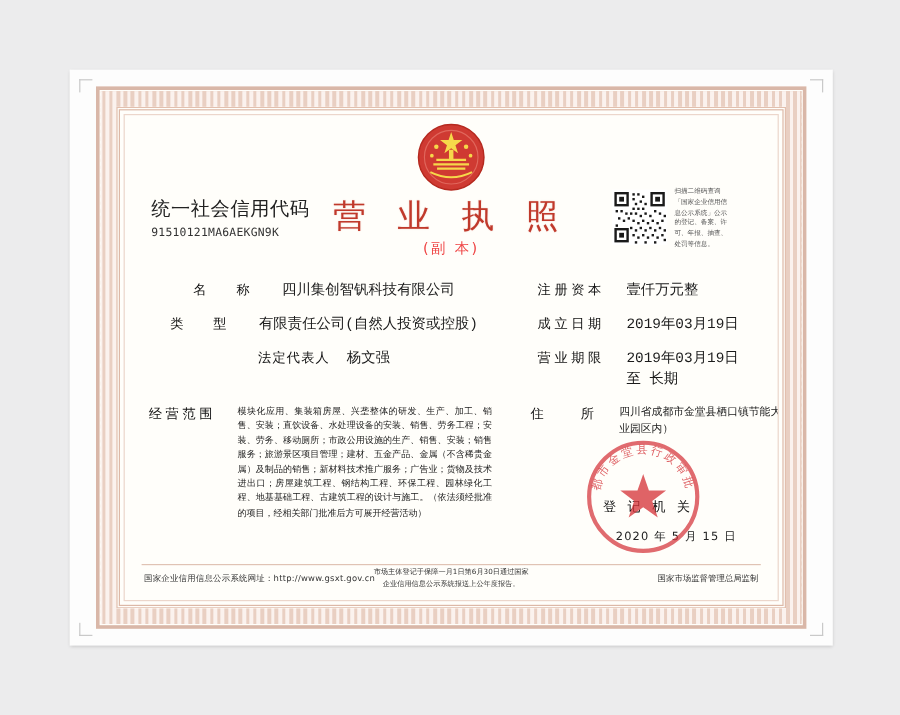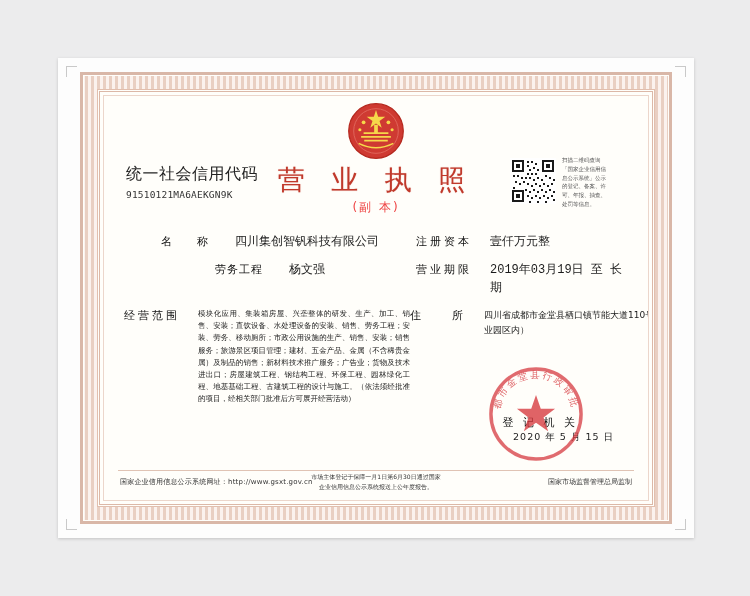--- a/index.html
+++ b/index.html
@@ -170,20 +170,21 @@
     margin-bottom: 11px;
   }
   .col-left {
     width: 292px;
     display: flex;
     justify-content: center;
   }
   .col-right {
     flex: 1;
     display: flex;
+    margin-left: 32px;
   }
   .lab {
     width: 74px;
     flex: none;
     font-size: 11px;
     color: #111;
     letter-spacing: 3px;
     white-space: nowrap;
   }
   .lab.w4 { letter-spacing: 1px; }
@@ -213,21 +214,21 @@
     position: absolute;
     right: 70px;
     bottom: 70px;
     font-size: 11px;
     letter-spacing: 3px;
     color: #111;
   }
   .date-line {
     position: absolute;
     right: 34px;
-    bottom: 56px;
+    bottom: 46px;
     font-size: 9.5px;
     letter-spacing: 1px;
     color: #222;
   }
   .seal {
     position: absolute;
     right: 60px;
     bottom: 34px;
     width: 104px;
     height: 104px;
@@ -394,24 +395,34 @@
           <div class="col-left">
             <div class="lab w4">名　　称</div>
             <div class="val">四川集创智钒科技有限公司</div>
           </div>
           <div class="col-right">
             <div class="lab">注册资本</div>
             <div class="val">壹仟万元整</div>
           </div>
         </div>
 
-
         <div class="row">
           <div class="col-left">
-            <div class="lab w4">劳务工程</div>
+            <div class="lab w4">类　　型</div>
+            <div class="val">有限责任公司(自然人投资或控股)</div>
+          </div>
+          <div class="col-right">
+            <div class="lab">成立日期</div>
+            <div class="val">2019年03月19日</div>
+          </div>
+        </div>
+
+        <div class="row">
+          <div class="col-left">
+            <div class="lab w4">法定代表人</div>
             <div class="val">杨文强</div>
           </div>
           <div class="col-right">
             <div class="lab">营业期限</div>
             <div class="val">2019年03月19日 至 长期</div>
           </div>
         </div>
 
         <div class="row">
           <div class="col-left">

